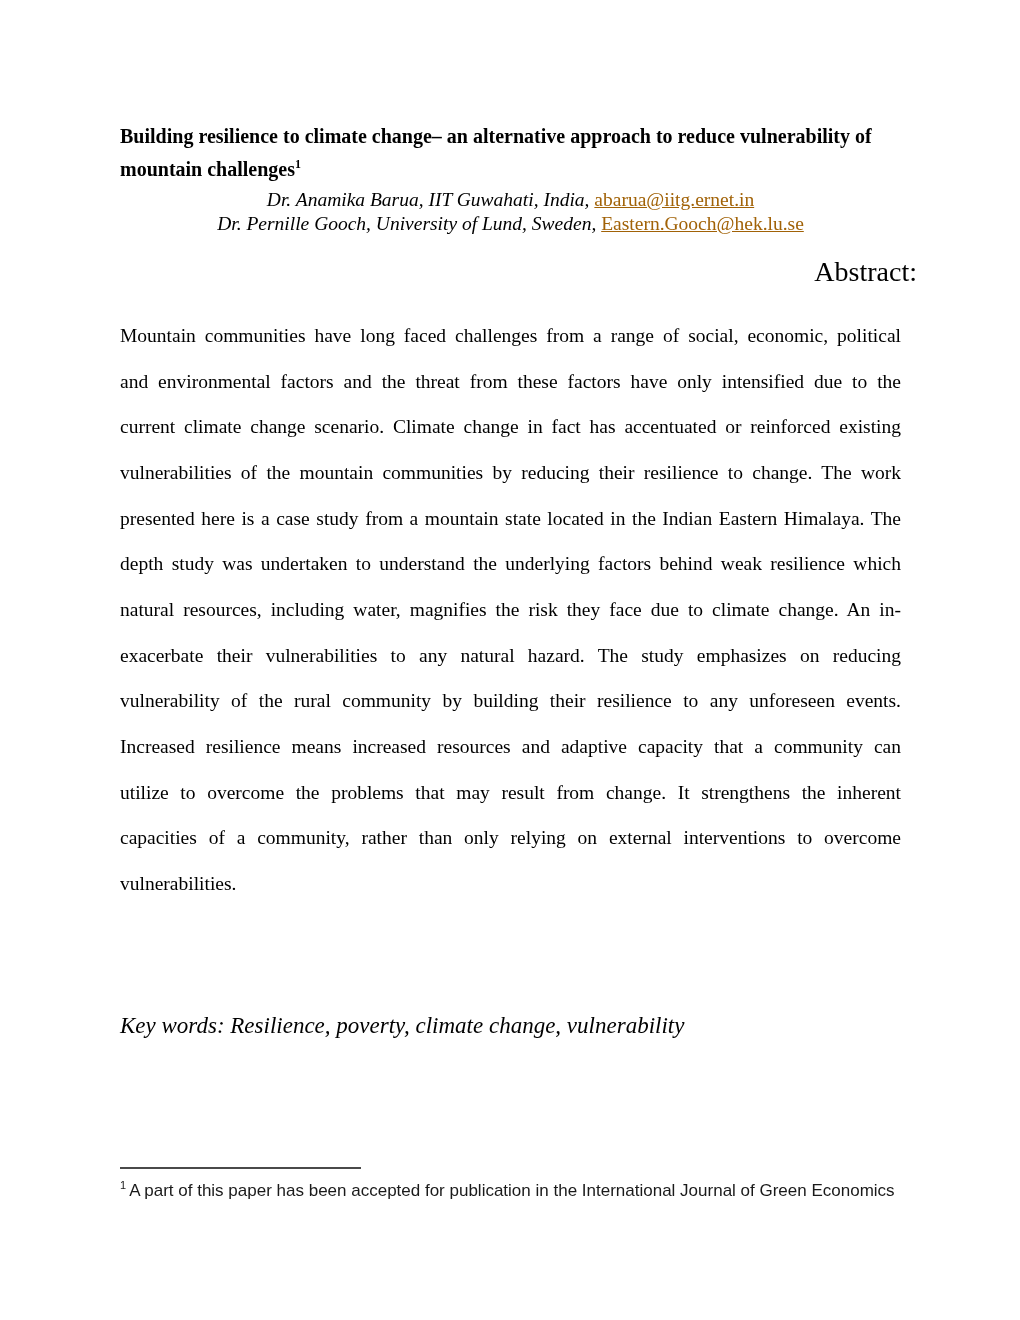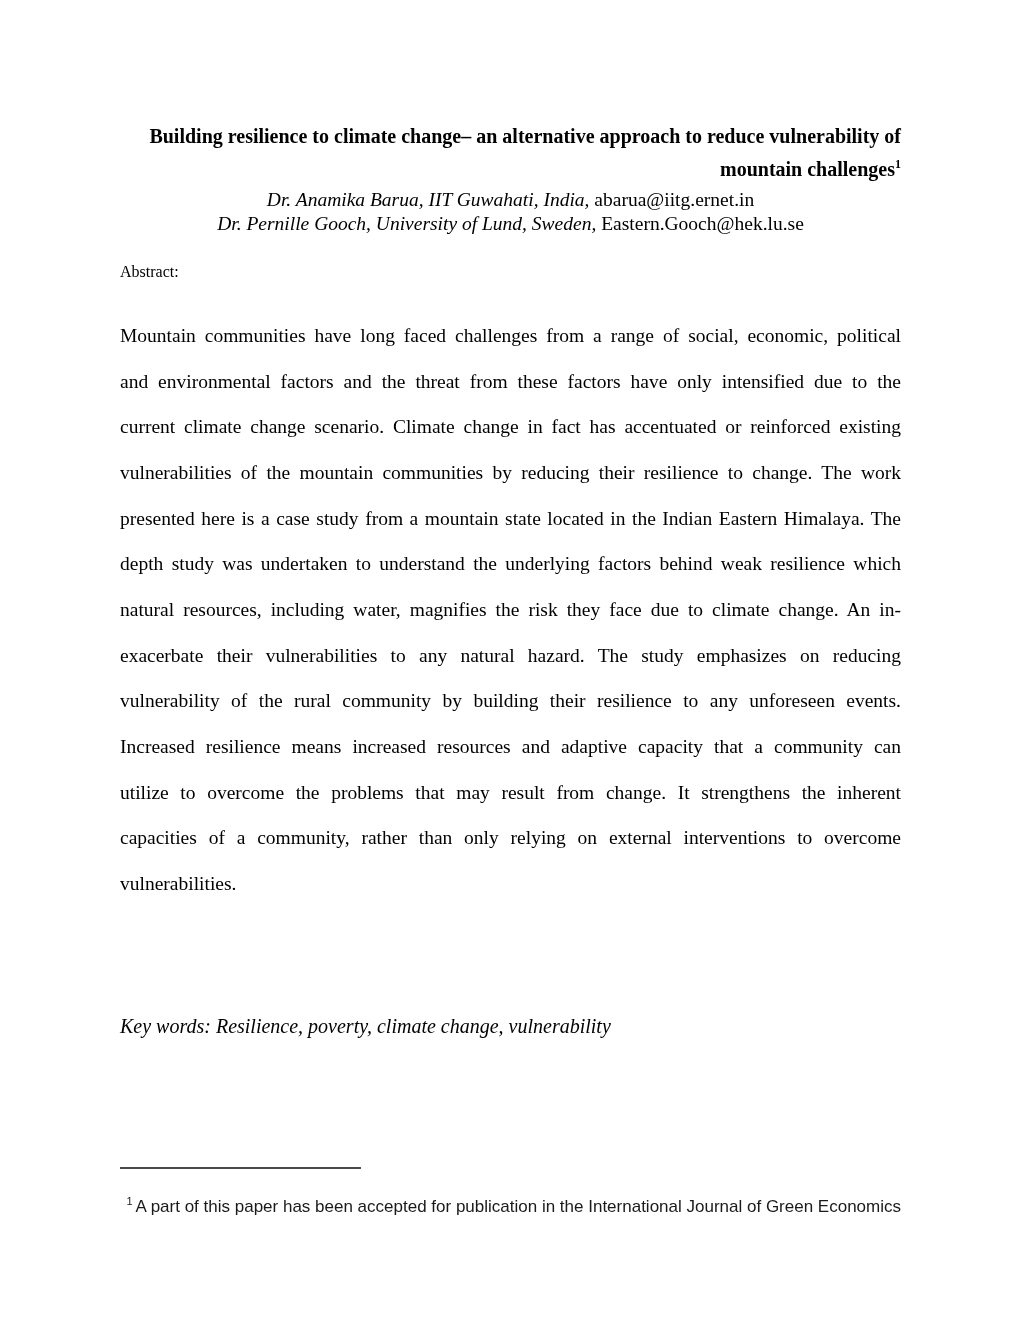--- a/index.html
+++ b/index.html
@@ -14,21 +14,21 @@
     background: #ffffff;
     color: #000000;
     font-family: "Liberation Serif", "DejaVu Serif", serif;
     overflow: hidden;
   }
   .title-block {
     position: absolute;
     top: 120px;
     left: 120px;
     width: 781px;
-    text-align: right;
+    text-align: left;
     font-weight: bold;
     font-size: 20px;
     line-height: 33px;
   }
   .title-block sup {
     font-size: 12px;
     vertical-align: super;
     line-height: 0;
   }
   .authors-block {
@@ -36,30 +36,32 @@
     top: 188px;
     left: 120px;
     width: 781px;
     text-align: center;
     font-style: italic;
     font-size: 19.5px;
     line-height: 24px;
   }
   .email-link {
     font-style: normal;
-    color: #000000;
+    color: #a16207;
+    text-decoration: underline;
     cursor: pointer;
   }
   .abstract-label {
     position: absolute;
     top: 259px;
-    left: 120px;
+    left: 136px;
     width: 781px;
-    font-size: 16px;
+    font-size: 28px;
     line-height: 26px;
+    text-align: right;
   }
   .abstract-body {
     position: absolute;
     top: 313px;
     left: 120px;
     width: 781px;
     font-size: 19.5px;
     line-height: 45.67px;
   }
   .bline {
@@ -70,41 +72,40 @@
   }
   .bline.last {
     text-align-last: left;
   }
   .keywords {
     position: absolute;
     top: 1013px;
     left: 120px;
     width: 781px;
     font-style: italic;
-    font-size: 20px;
+    font-size: 23px;
     line-height: 26px;
   }
   .footnote {
     position: absolute;
     top: 1167px;
     left: 120px;
     width: 781px;
     font-family: "Liberation Sans", "DejaVu Sans", sans-serif;
     font-size: 17px;
     color: #1a1a1a;
   }
   .fn-rule {
     width: 241px;
     height: 0;
     border-top: 2px solid #4a4a4a;
   }
   .fn-text {
-    margin-top: 27px;
+    margin-top: 11px;
     line-height: 22px;
-    text-align: right;
   }
   .fn-text sup {
     font-size: 11px;
     vertical-align: super;
     line-height: 0;
     margin-right: 3px;
   }
 </style>
 </head>
 <body>

